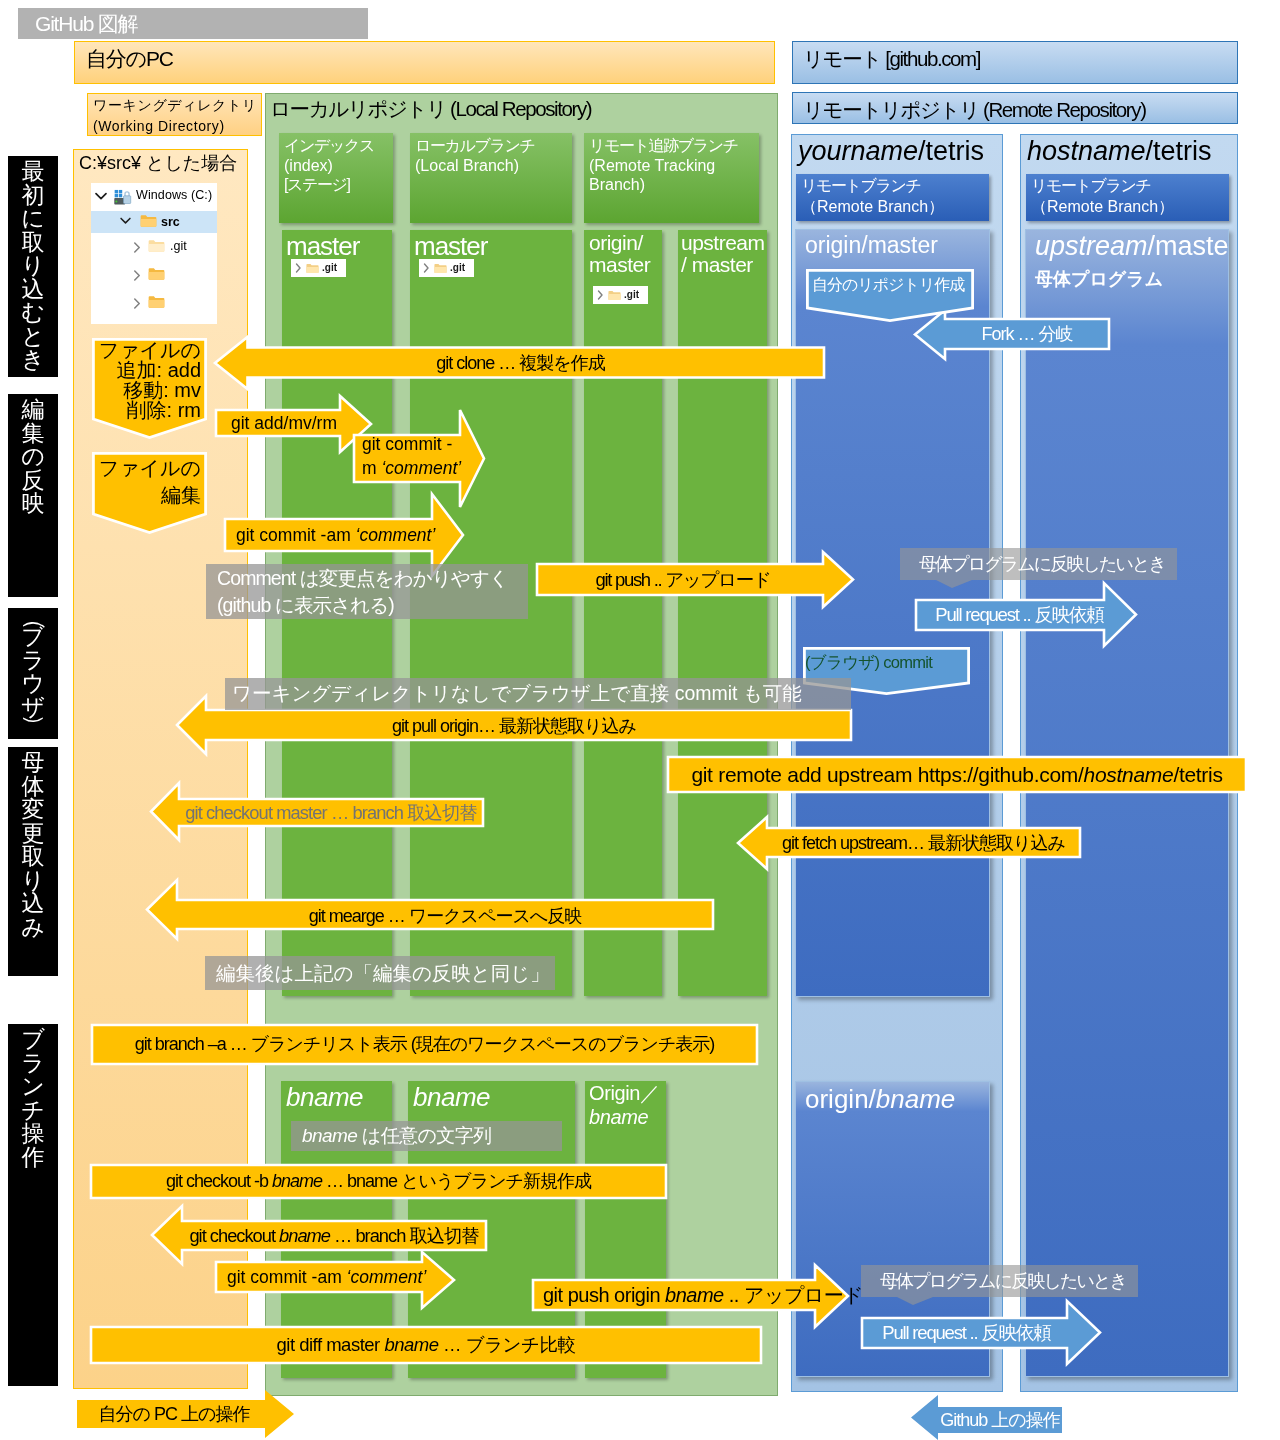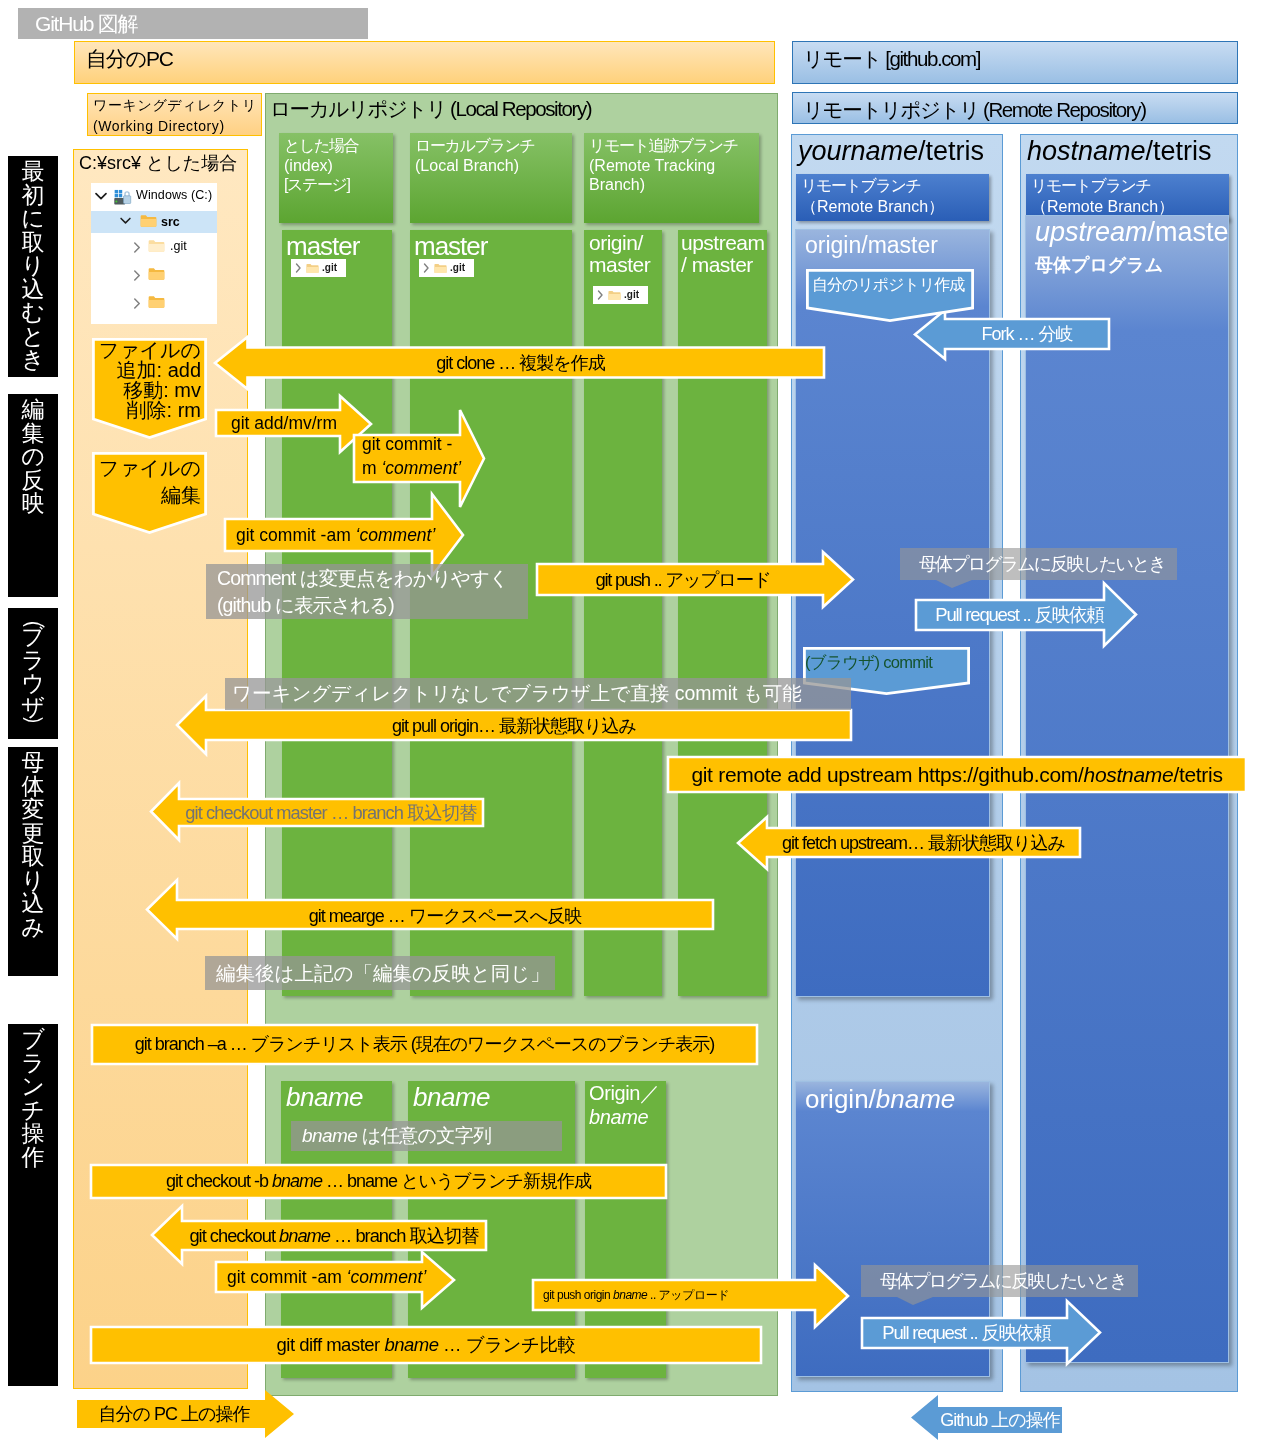--- a/index.html
+++ b/index.html
@@ -153,21 +153,21 @@
       <path d="M0.6 2.3 a1 1 0 0 1 1-1 h4.6 l1.5 1.8 h8.7 a1 1 0 0 1 1 1 v8.6 a1 1 0 0 1 -1 1 h-14.8 a1 1 0 0 1 -1 -1 z" fill="#f5b941"></path>
       <path d="M0.6 5.4 h16.8 v7.3 a1 1 0 0 1 -1 1 h-14.8 a1 1 0 0 1 -1 -1 z" fill="#ffd072"></path>
     </svg>
   </div>
 </div>
 
 <div class="abs lrpanel" style="left:265px;top:93px;width:513px;height:1303px"></div>
 <div class="abs" style="left:270px;top:95px;width:500px;height:30px;font-size:20.5px;letter-spacing:-1.4px;white-space:nowrap" style-x="">ローカルリポジトリ (Local Repository)</div>
 
 <div class="abs ghdr" style="left:279px;top:133px;width:114px;height:90px">
-  <span class="cjk">とした場合</span>
+  <span class="cjk">インデックス</span>
   <span class="lat">(index)</span>
   <span class="cjk">[ステージ]</span>
 </div>
 <div class="abs ghdr" style="left:410px;top:133px;width:162px;height:90px">
   <span class="cjk">ローカルブランチ</span>
   <span class="lat">(Local Branch)</span>
 </div>
 <div class="abs ghdr" style="left:584px;top:133px;width:175px;height:90px">
   <span class="cjk">リモート追跡ブランチ</span>
   <span class="lat">(Remote Tracking</span>
@@ -243,21 +243,21 @@
 <div class="abs bcol" style="left:795px;top:229px;width:195px;height:768px">
   <div class="abs" style="left:9px;top:2px;font-size:23px"><b>origin</b><span>/master</span></div>
 </div>
 
 <div class="abs rmpanel" style="left:1020px;top:134px;width:218px;height:1258px"></div>
 <div class="abs" style="left:1027px;top:136px;width:210px;height:34px;font-size:27px"><i>hostname</i><span>/tetris</span></div>
 <div class="abs bhdr" style="left:1026px;top:174px;width:203px;height:47px">
   <span class="cjk">リモートブランチ</span>
   <span class="lat">（Remote Branch）</span>
 </div>
-<div class="abs bcol" style="left:1025px;top:215px;width:204px;height:1148px">
+<div class="abs bcol" style="left:1025px;top:229px;width:204px;height:1148px">
   <div class="abs" style="left:9px;top:1px;font-size:27px;font-style:italic"><b>upstream</b><span style="font-style:normal">/maste</span></div>
   <div class="abs" style="left:9px;top:37px;font-size:18px;font-weight:bold">母体プログラム</div>
 </div>
 
 <div class="abs bcol" style="left:795px;top:1081px;width:195px;height:296px">
   <div class="abs" style="left:9px;top:2px;font-size:26px"><span>origin/</span><i>bname</i></div>
 </div>
 <svg class="abs" style="left:215px;top:337px" width="609" height="52" viewBox="0 0 609 52">
     <path d="M609.0 10.5 L32.5 10.5 L32.5 0.0 L0.0 26.0 L32.5 52.0 L32.5 40.5 L609.0 40.5 Z" fill="#ffc000" stroke="#ffffff" stroke-width="2.6" stroke-linejoin="miter"></path>
   </svg>
@@ -313,21 +313,21 @@
     <path d="M334.0 15.0 L30.0 15.0 L30.0 0.0 L0.0 29.0 L30.0 58.0 L30.0 44.0 L334.0 44.0 Z" fill="#ffc000" stroke="#ffffff" stroke-width="2.6" stroke-linejoin="miter"></path>
   </svg>
 <div class="abs" style="left:182px;top:1221px;width:304px;height:29px;font-size:18.3px;line-height:29px;text-align:center;color:#000000;white-space:nowrap;letter-spacing:-1px;"><span>git checkout </span><i>bname</i><span> … branch 取込切替</span></div>
 <svg class="abs" style="left:216px;top:1252px" width="238" height="56" viewBox="0 0 238 56">
     <path d="M0.0 10.0 L206.0 10.0 L206.0 0.0 L238.0 28.0 L206.0 56.0 L206.0 40.0 L0.0 40.0 Z" fill="#ffc000" stroke="#ffffff" stroke-width="2.6" stroke-linejoin="miter"></path>
   </svg>
 <div class="abs" style="left:227px;top:1262px;width:200px;height:30px;font-size:17.5px;line-height:30px;text-align:left;color:#000000;white-space:nowrap;letter-spacing:0px;"><span>git commit -am </span><i>‘comment’</i></div>
 <svg class="abs" style="left:533px;top:1265px" width="315" height="62" viewBox="0 0 315 62">
     <path d="M0.0 15.0 L282.0 15.0 L282.0 0.0 L315.0 31.0 L282.0 62.0 L282.0 45.0 L0.0 45.0 Z" fill="#ffc000" stroke="#ffffff" stroke-width="2.6" stroke-linejoin="miter"></path>
   </svg>
-<div class="abs" style="left:543px;top:1280px;width:280px;height:16px;font-size:12px;line-height:30px;text-align:left;color:#000000;white-space:nowrap;letter-spacing:-0.5px;"><span>git push origin </span><i>bname</i><span> .. アップロード</span></div>
+<div class="abs" style="left:543px;top:1280px;width:280px;height:16px;font-size:20px;line-height:30px;text-align:left;color:#000000;white-space:nowrap;letter-spacing:-0.5px;"><span>git push origin </span><i>bname</i><span> .. アップロード</span></div>
 <svg class="abs" style="left:91px;top:1327px" width="670" height="36" viewBox="0 0 670 36">
     <path d="M0 0 L670 0 L670 36 L0 36 Z" fill="#ffc000" stroke="#ffffff" stroke-width="2.6" stroke-linejoin="miter"></path>
   </svg>
 <div class="abs" style="left:91px;top:1327px;width:670px;height:36px;font-size:18.5px;line-height:36px;text-align:center;color:#000000;white-space:nowrap;letter-spacing:-0.5px;"><span>git diff master </span><i>bname</i><span>    … ブランチ比較</span></div>
 <svg class="abs" style="left:915px;top:310px" width="194" height="49" viewBox="0 0 194 49">
     <path d="M194.0 9.0 L30.0 9.0 L30.0 0.0 L0.0 24.5 L30.0 49.0 L30.0 39.0 L194.0 39.0 Z" fill="#5b9bd5" stroke="#ffffff" stroke-width="2.6" stroke-linejoin="miter"></path>
   </svg>
 <div class="abs" style="left:945px;top:319px;width:164px;height:30px;font-size:18px;line-height:30px;text-align:center;color:#ffffff;white-space:nowrap;letter-spacing:-1px;">Fork … 分岐</div>
 <svg class="abs" style="left:916px;top:583px" width="220" height="63" viewBox="0 0 220 63">
     <path d="M0.0 17.0 L188.0 17.0 L188.0 0.0 L220.0 31.5 L188.0 63.0 L188.0 47.0 L0.0 47.0 Z" fill="#5b9bd5" stroke="#ffffff" stroke-width="2.6" stroke-linejoin="miter"></path>

